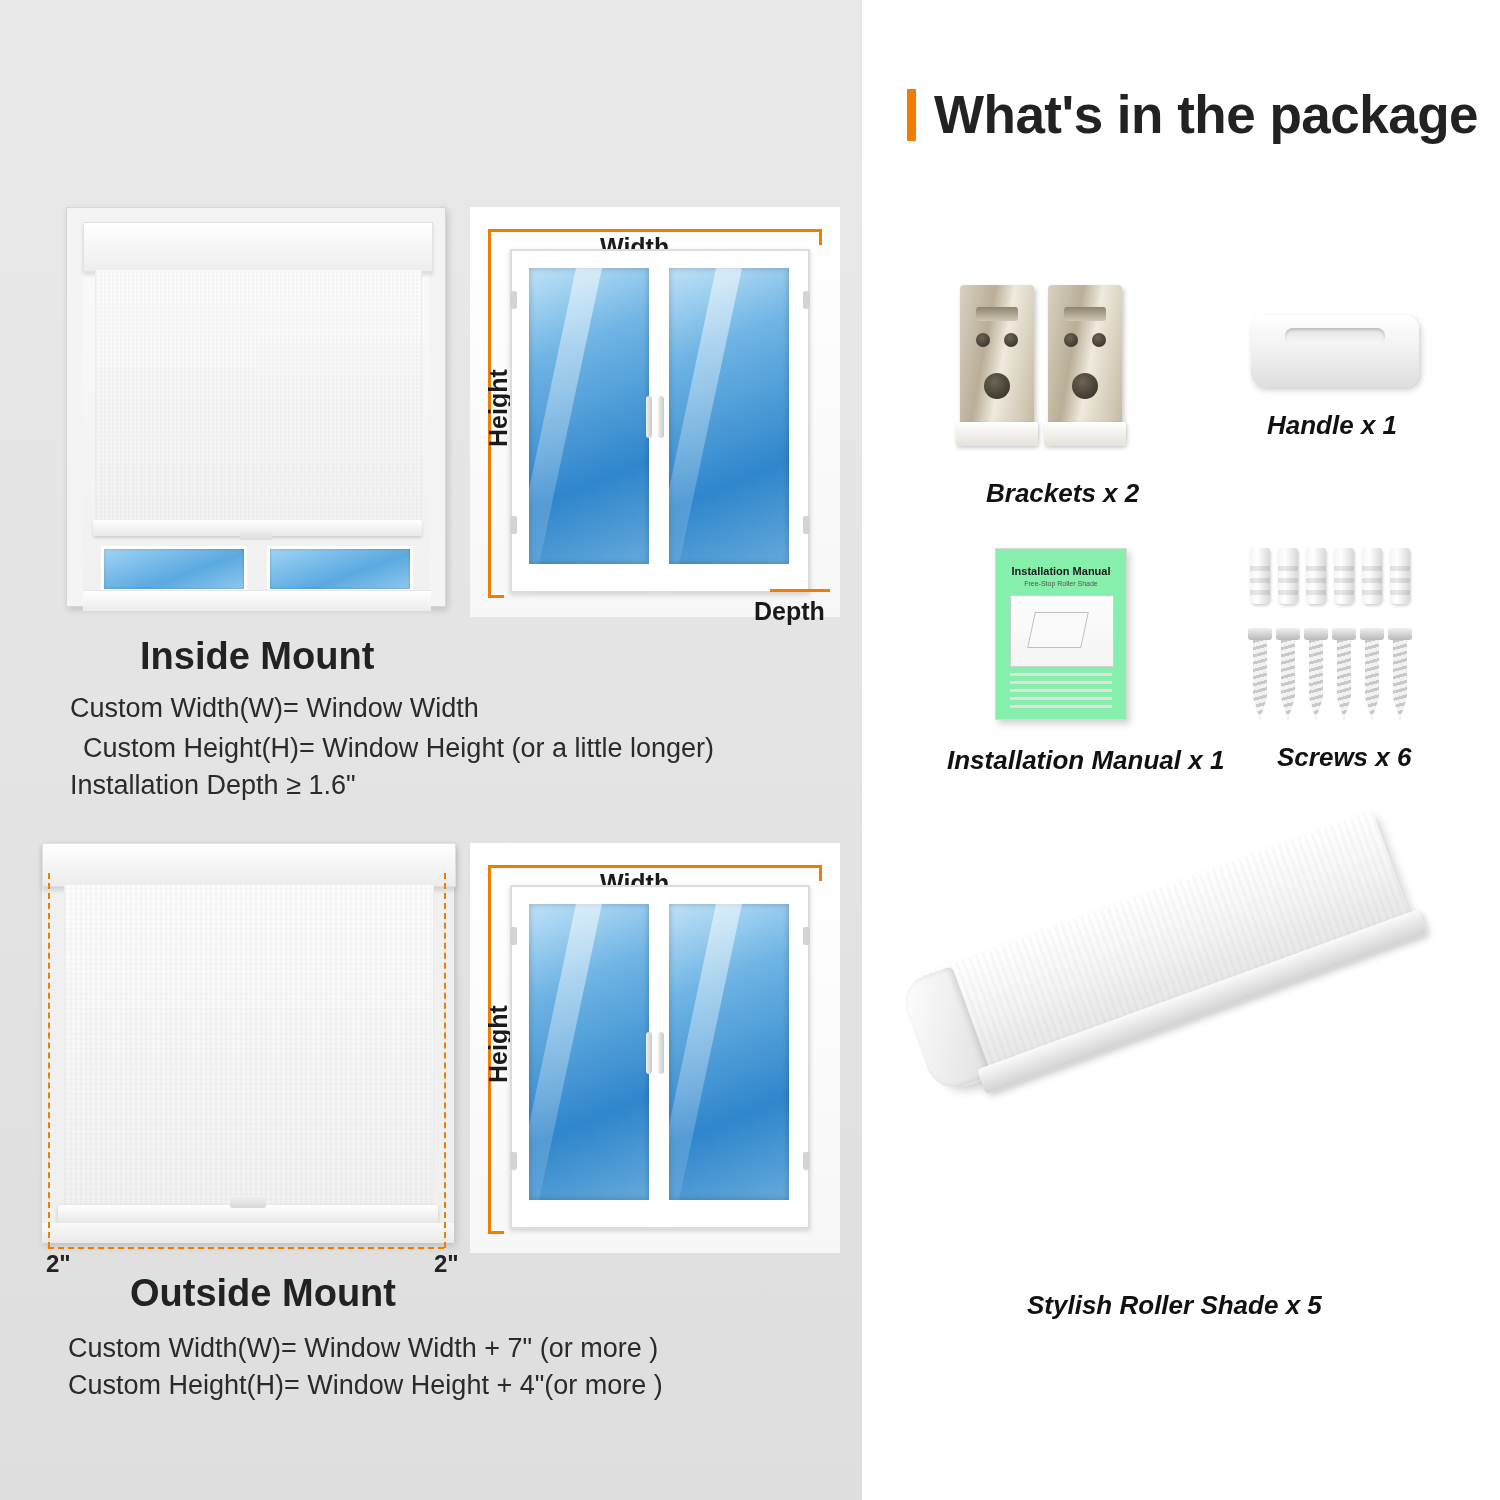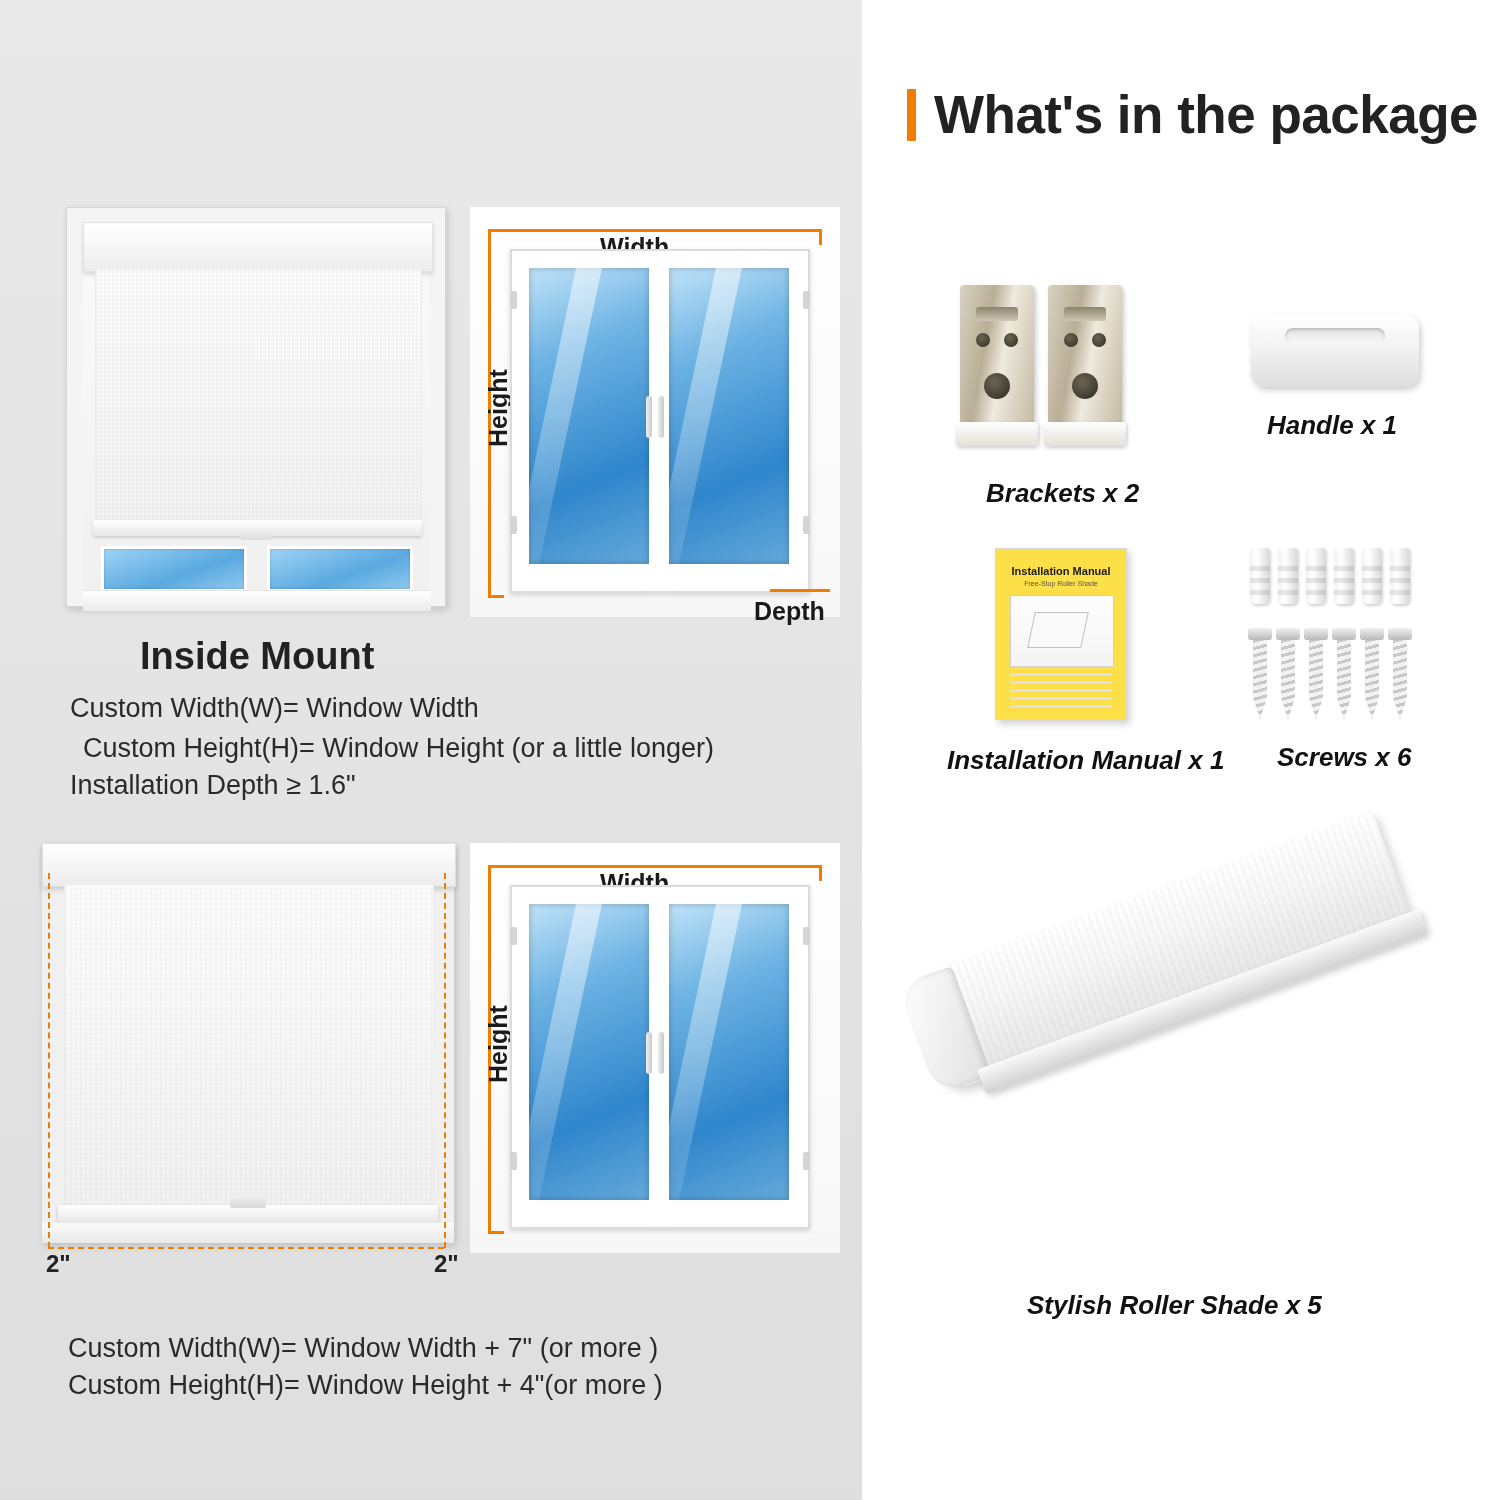--- a/index.html
+++ b/index.html
@@ -292,21 +292,21 @@
   }
   .handle-part .groove {
     position: absolute; left: 34px; top: 13px; width: 100px; height: 16px;
     background: linear-gradient(180deg,#e3e3e3,#f7f7f7);
     border-radius: 8px;
     box-shadow: inset 0 2px 3px rgba(0,0,0,0.18);
   }
   .manual {
     position: absolute;
     width: 130px; height: 170px;
-    background: #fde047;
+    background: #86efac;
     border: 1px solid #d9d9d9;
     box-shadow: 3px 4px 7px rgba(0,0,0,0.18);
   }
   .manual .m-title {
     position: absolute; left: 0; right: 0; top: 16px;
     text-align: center;
     font-size: 11px;
     font-weight: bold;
     color: #1a1a1a;
   }
@@ -485,20 +485,21 @@
         <div class="sch-pane" style="left:154px; top:14px; width:120px; height:296px;"></div>
         <div class="handle" style="left:134px; top:145px;"></div>
         <div class="handle" style="left:146px; top:145px;"></div>
         <div class="hinge" style="left:-2px; top:40px;"></div>
         <div class="hinge" style="left:-2px; top:265px;"></div>
         <div class="hinge" style="left:291px; top:40px;"></div>
         <div class="hinge" style="left:291px; top:265px;"></div>
       </div>
     </div>
 
+    <div class="mount-caption" style="left:130px; top:1272px;">Outside Mount</div>
     <div class="body-line" style="left:68px; top:1333px;">Custom Width(W)= Window Width + 7" (or more )</div>
     <div class="body-line" style="left:68px; top:1370px;">Custom Height(H)= Window Height + 4"(or more )</div>
   </div>
 
   <div class="divider"></div>
 
   <div class="right-panel">
 
     <div class="section-title" style="left:45px; top:84px;">
       <span class="accent-bar"></span>

